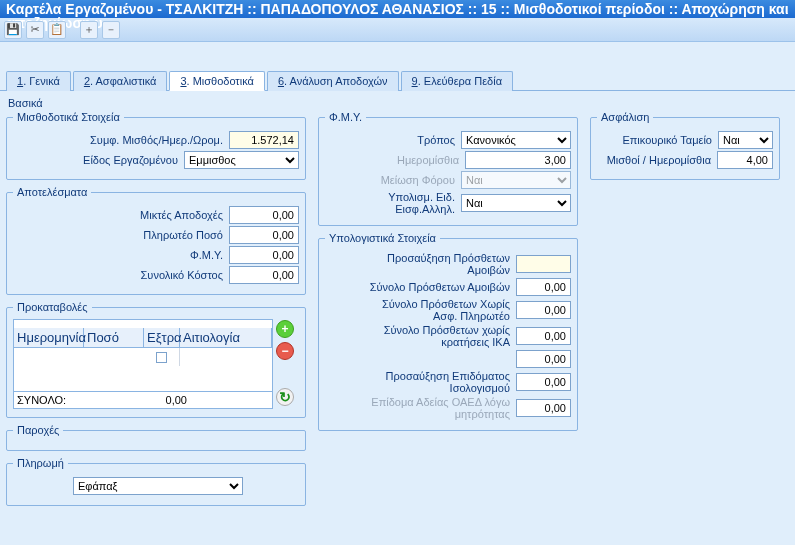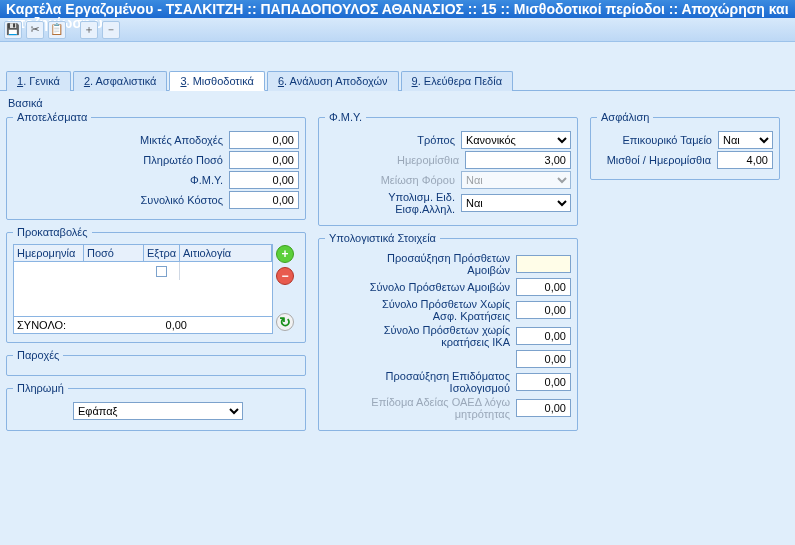--- a/index.html
+++ b/index.html
@@ -133,22 +133,23 @@
     width:260px;
     height:90px;
     position:relative;
     display:flex;
     flex-direction:column;
   }
   .grid-head {
     display:flex;
     background:#e7f0fb;
     border-bottom:1px solid #8ab4e2;
-    font-size:11px;
-    color:#103a7a;
+    font-size:13px;
+    color:#103a7a;
+    margin-top:8px;
   }
   .grid-head div {
     border-right:1px solid #8ab4e2;
     padding:2px 3px;
   }
   .gh1{width:70px;} .gh2{width:60px;} .gh3{width:36px; text-align:center;} .gh4{flex:1; border-right:none;}
   .grid-body { flex:1; }
   .grid-body .cell-extra{
     border-right:1px solid #cfd8e4;
     width:36px;
@@ -203,20 +204,33 @@
   <div class="tab"><span class="num">9</span>. <span>Ελεύθερα Πεδία</span></div>
 </div>
 
 <div class="tabpane">
   <div class="section-title">Βασικά</div>
 
   <div class="cols">
 
     <div class="col1">
 
+      <fieldset class="group">
+        <legend>Μισθοδοτικά Στοιχεία</legend>
+        <div class="row">
+          <label>Συμφ. Μισθός/Ημερ./Ωρομ.</label>
+          <input class="txt w70 highlight" value="1.572,14" style="">
+        </div>
+        <div class="row">
+          <label>Είδος Εργαζομένου</label>
+          <select class="sel">
+            <option>Εμμισθος</option>
+          </select>
+        </div>
+      </fieldset>
 
       <fieldset class="group">
         <legend>Αποτελέσματα</legend>
         <div class="row">
             <label>Μικτές Αποδοχές</label>
             <input class="txt w70" value="0,00" style="">
           </div>
         <div class="row">
             <label>Πληρωτέο Ποσό</label>
             <input class="txt w70" value="0,00" style="">
@@ -301,21 +315,21 @@
         <legend>Υπολογιστικά Στοιχεία</legend>
         <div class="row">
             <label style="width:150px;">Προσαύξηση Πρόσθετων Αμοιβών</label>
             <input class="txt w55 highlight" value="" style="">
           </div>
         <div class="row">
             <label style="width:150px;">Σύνολο Πρόσθετων Αμοιβών</label>
             <input class="txt w55" value="0,00" style="">
           </div>
         <div class="row">
-            <label style="width:150px;">Σύνολο Πρόσθετων Χωρίς Ασφ. Κρατήσεις</label>
+            <label style="width:150px;">Σύνολο Πρόσθετων Χωρίς Ασφ. Πληρωτέο</label>
             <input class="txt w55" value="0,00" style="">
           </div>
         <div class="row">
             <label style="width:150px;">Σύνολο Πρόσθετων χωρίς κρατήσεις ΙΚΑ</label>
             <input class="txt w55" value="0,00" style="">
           </div>
         <div class="row">
             <input class="txt w55" value="0,00" style="">
           </div>
         <div class="row">

